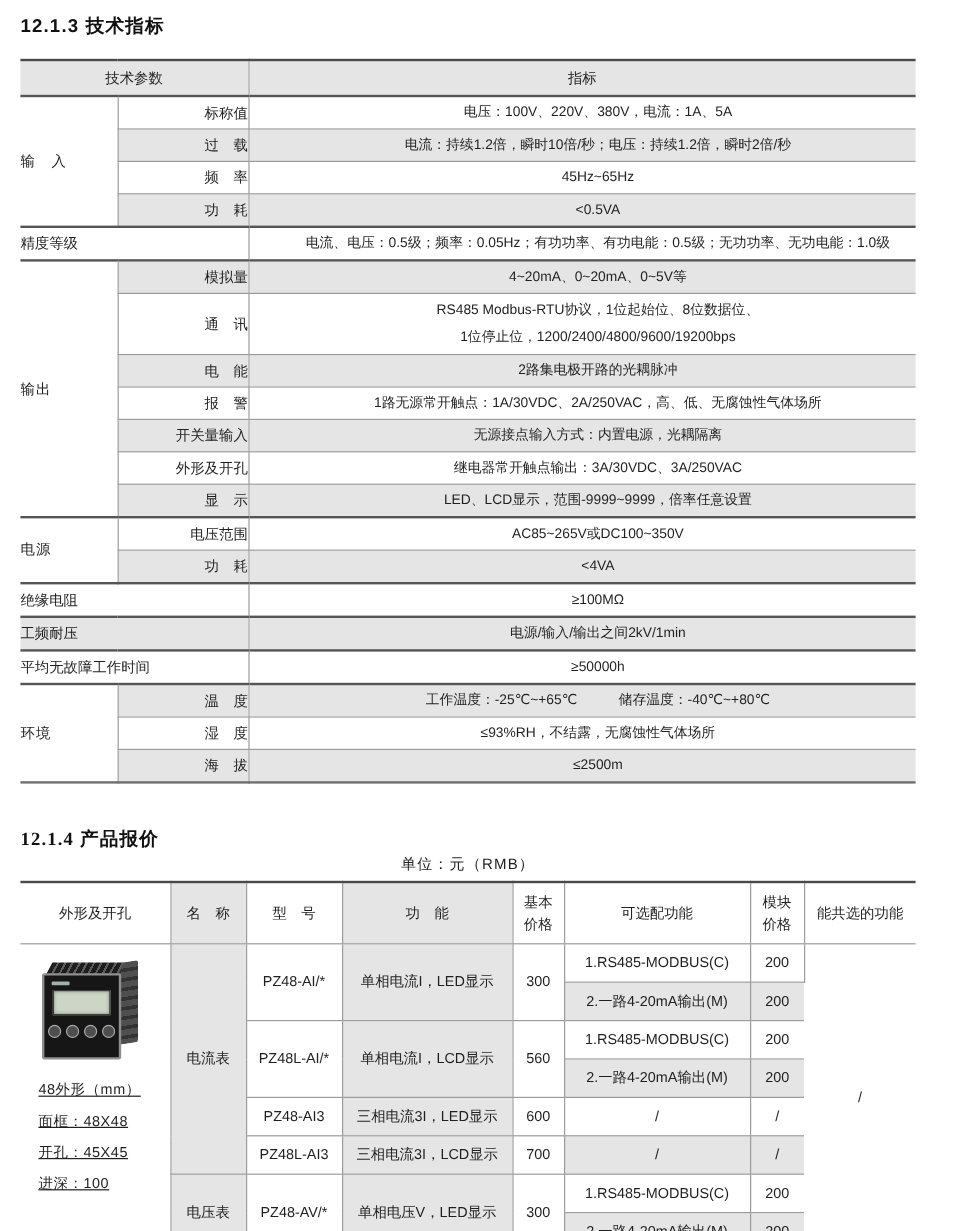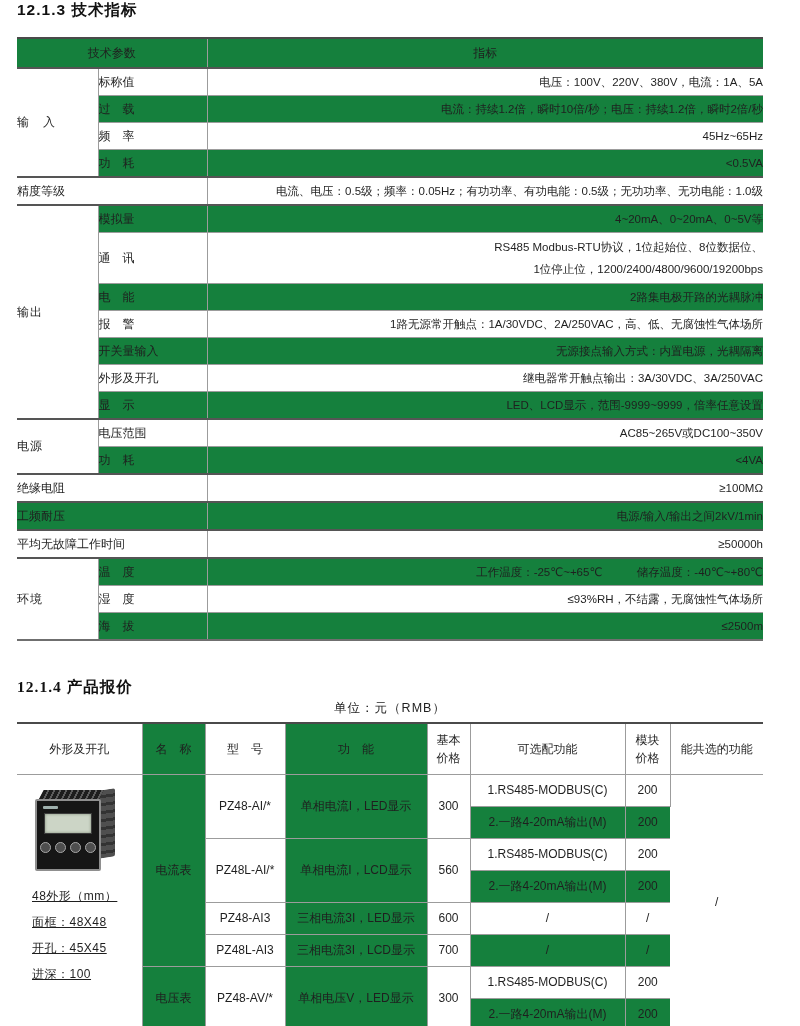--- a/index.html
+++ b/index.html
@@ -1,21 +1,21 @@
 <!DOCTYPE html>
 <html><head>
 <meta charset="utf-8">
 <style>
   html,body{margin:0;padding:0;background:#ffffff;}
   body{
     width:800px;height:1026px;overflow:hidden;
     font-family:"Liberation Sans","DejaVu Sans",sans-serif;
     color:#1f1f1f;
   }
-  .page{width:800px;height:1026px;box-sizing:border-box;}
+  .page{width:800px;height:1026px;box-sizing:border-box;padding-top:12px;}
   h2.sec-title{
     font-size:15.5px;font-weight:bold;color:#111;
     margin:0 0 0 17px;letter-spacing:1px;
   }
   h2.sec-title.first{margin-bottom:16px;}
   h2.sec-title.second{margin-top:36px;margin-bottom:2px;font-family:Liberation Serif, serif;}
   .unit-note{
     width:746px;margin:0 0 5px 17px;text-align:center;
     font-size:12.5px;letter-spacing:1px;
   }
@@ -28,26 +28,26 @@
   table.doc td{
     border-right:1px solid #9c9c9c;border-bottom:1px solid #9c9c9c;
     padding:0;height:26px;vertical-align:middle;line-height:1.25;
     overflow:hidden;white-space:nowrap;
   }
   table.doc td:last-child{border-right:none;}
 
   
   table.spec .c1{width:81px;}  table.spec .c2{width:109px;} table.spec .c3{width:556px;}
   table.spec td.grp{letter-spacing:1px;}
-  table.spec td.prm{text-align:left;}
+  table.spec td.prm{text-align:right;}
   table.spec td.merged{text-align:left;}
-  table.spec td.val{text-align:right;padding-left:26px;font-size:11.5px;}
+  table.spec td.val{text-align:center;padding-left:26px;font-size:11.5px;}
   table.spec tr.hdr td{height:28px;text-align:center;}
   table.spec tr.gsep td{border-top:2px solid #555;}
-  .sh{background:#15803d;}
+  .sh{background:#e5e5e5;}
   td.val2 div{line-height:22px;}
   table.spec td.val2{height:50px;}
 
   
   table.price td{text-align:center;height:31px;}
   table.price tr.hdr2 td{height:50px;}
   table.price tr.hdr2 td div{line-height:18px;}
   .pc1{width:125px;} .pc2{width:63px;} .pc3{width:80px;} .pc4{width:142px;}
   .pc5{width:43px;}  .pc6{width:155px;} .pc7{width:45px;} .pc8{width:93px;}
   table.price td.shape-cell{vertical-align:top;text-align:left;white-space:normal;}

